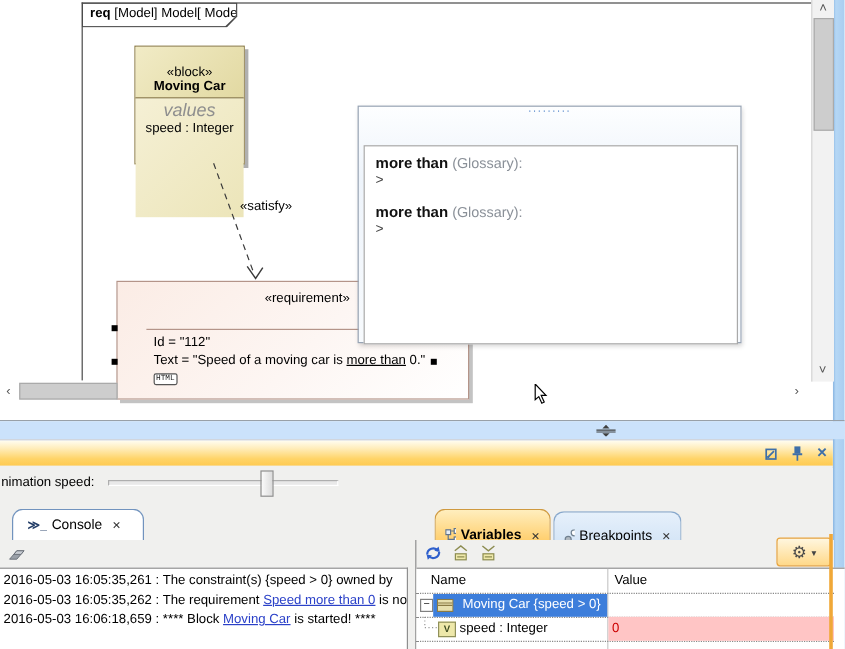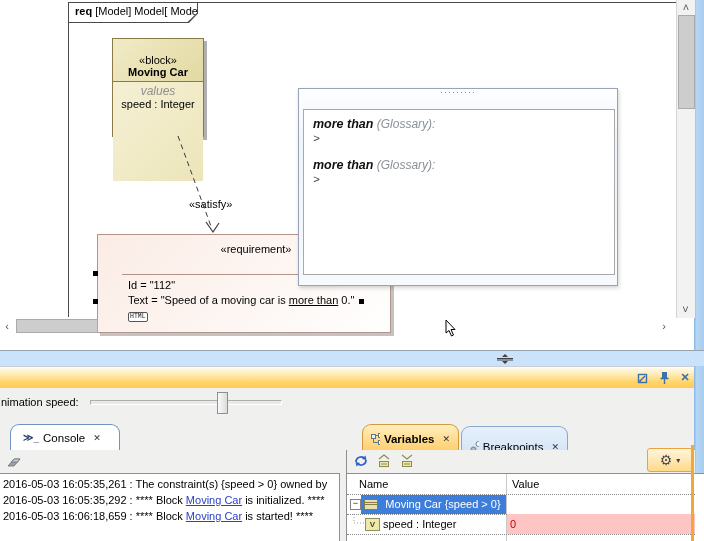--- a/index.html
+++ b/index.html
@@ -13,21 +13,21 @@
   .frame-tab-outer{clip-path:polygon(0 0,100% 0,100% 55%,93% 100%,0 100%);background:#4a4a4a;}
   .frame-tab-inner{position:absolute;left:1px;top:1px;right:1px;bottom:1px;
         clip-path:polygon(0 0,100% 0,100% 52%,92.6% 100%,0 100%);
         background:#fff;padding:2px 6px 0 6px;font-size:11px;white-space:nowrap;}
 
   
   .block-el{border:1px solid #8a7a45;box-shadow:3px 3px 0 rgba(150,150,150,.75);}
   .block-head{background:linear-gradient(135deg,#f1ebc6,#e2d9a2);text-align:center;padding-top:15px;height:27px;}
   .block-vals{border-top:1px solid #8a7a45;background:linear-gradient(135deg,#f5f0d5,#ece5b9);
         text-align:center;padding-top:2px;height:100%;}
-  .vals-label{font-style:italic;color:#8f8f8f;font-size:12px;}
+  .vals-label{font-style:italic;color:#8f8f8f;font-size:15px;}
 
   
   .req-el{border:1px solid #b49489;box-shadow:3px 3px 0 rgba(170,170,170,.7);
         background:linear-gradient(135deg,#fbece5 0%,#fdf6f3 55%,#ffffff 100%);}
   .req-head{height:31px;border-bottom:1px solid #b49489;text-align:center;padding-top:8px;}
   .req-body{padding:3px 6px;line-height:14.5px;}
   .glossary-link{text-decoration:underline;}
   .html-badge{display:inline-block;border:1px solid #555;border-radius:2px;font-size:6.5px;
         font-family:"Liberation Mono",monospace;padding:0 1px;line-height:8px;color:#222;background:#fff;}
   .sel-handle{width:5px;height:5px;background:#000;}
@@ -114,21 +114,21 @@
       <div class="block-vals">
         <div class="vals-label">values</div>
         <div>speed : Integer</div>
       </div>
     </div>
 
     <svg class="abs" style="left:0;top:0;width:694px;height:352px;pointer-events:none;" viewBox="0 0 694 352">
       <line x1="178" y1="136" x2="212" y2="229" stroke="#3a3a3a" stroke-width="1" stroke-dasharray="5,4"></line>
       <polyline points="206,222 213,232 219,223" fill="none" stroke="#3a3a3a" stroke-width="1.2"></polyline>
     </svg>
-    <div class="abs" style="left:189px;top:166px;margin-top:32px;">«satisfy»</div>
+    <div class="abs" style="left:200px;top:166px;">«satisfy»</div>
 
     <div class="abs req-el" style="left:97px;top:234px;width:268px;height:97px;padding-left:24px;">
       <div class="req-head">«requirement»</div>
       <div class="req-body">
         <div class="nowrap">Id = "112"</div>
         <div class="nowrap"><span>Text = "Speed of a moving car is </span><span class="glossary-link">more than</span><span> 0."</span></div>
         <span class="html-badge">HTML</span>
       </div>
     </div>
 
@@ -145,21 +145,21 @@
           <svg width="12" height="11" style="margin-top:1px;">
             <rect x="0.5" y="0.5" width="11" height="9" fill="#fff" stroke="#c06030"></rect>
             <rect x="0.5" y="0.5" width="11" height="3" fill="#d2622a" stroke="#c06030"></rect>
             <line x1="4.5" y1="1" x2="4.5" y2="10" stroke="#c06030"></line>
             <line x1="8.5" y1="1" x2="8.5" y2="10" stroke="#c06030"></line>
             <line x1="0" y1="6.5" x2="12" y2="6.5" stroke="#c06030"></line>
           </svg>
           <span class="desc-btn" style="font-weight:bold;">✕</span>
         </div>
       </div>
-      <div class="abs desc-content" style="left:4px;top:20px;width:292px;height:150px;font-style:italic;">
+      <div class="abs desc-content" style="left:4px;top:32px;width:292px;height:150px;">
         <div>
           <span class="desc-term">more than</span><span class="desc-qual"> (Glossary):</span>
           <div class="desc-body">&gt;</div>
         </div>
         <div>
           <span class="desc-term">more than</span><span class="desc-qual"> (Glossary):</span>
           <div class="desc-body">&gt;</div>
         </div>
       </div>
     </div>
@@ -210,21 +210,21 @@
   <div class="abs" style="left:1px;top:396px;">nimation speed:</div>
   <div class="abs slider-track" style="left:90px;top:400px;width:190px;"></div>
   <div class="abs slider-thumb" style="left:217px;top:392px;width:9px;height:20px;"></div>
 
   <div class="abs tab tab-white" style="left:10px;top:424px;width:110px;height:26px;box-sizing:border-box;">
     <span style="color:#223c66;font-weight:bold;font-size:10px;">≫_</span>
     <span class="tab-label">Console</span>
     <span class="tab-close">✕</span>
   </div>
 
-  <div class="abs tab tab-orange" style="left:362px;top:424px;width:97px;height:28px;box-sizing:border-box;padding-left:8px;">
+  <div class="abs tab tab-orange" style="left:362px;top:424px;width:97px;height:28px;box-sizing:border-box;padding-left:8px;align-items:flex-end;">
     <svg width="12" height="12">
       <rect x="0.5" y="1.5" width="4" height="4" fill="#e8eef6" stroke="#60748c"></rect>
       <rect x="7.5" y="0.5" width="4" height="4" fill="#fff" stroke="#60748c"></rect>
       <rect x="7.5" y="7.5" width="4" height="4" fill="#fff" stroke="#60748c"></rect>
       <path d="M2.5 5.5 v4 h5 M5 2.5 h2.5" fill="none" stroke="#60748c"></path>
     </svg>
     <span class="tab-label" style="font-weight:bold;">Variables</span>
     <span class="tab-close">✕</span>
   </div>
 
@@ -243,21 +243,21 @@
       <path d="M8 4 h6 l-2.5 3 h-6 z" fill="#c8ccd2" stroke="#6a7078" stroke-width="0.8"></path>
     </svg>
 
   </div>
 
   <div class="abs console-box nowrap" style="left:0;top:473px;width:336px;height:66px;">
     <div class="nowrap">
       <span>2016-05-03 16:05:35,261 : The constraint(s) {speed &gt; 0} owned by</span>
     </div>
     <div class="nowrap">
-      <span>2016-05-03 16:05:35,292 : **** Block </span><span class="clink">Moving Car</span><span> is initialized. ****</span>
+      <span>2016-05-03 16:05:35,262 : The requirement </span><span class="clink">Speed more than 0</span><span> is no</span>
     </div>
     <div class="nowrap">
       <span>2016-05-03 16:06:18,659 : **** Block </span><span class="clink">Moving Car</span><span> is started! ****</span>
     </div>
   </div>
 
   <div class="abs vars-panel" style="left:346px;top:450px;width:348px;height:91px;">
 
     <svg class="abs" style="left:7px;top:4px;" width="14" height="14">
       <path d="M2 8 a5 5 0 0 1 9-3" fill="none" stroke="#2e5fcc" stroke-width="1.8"></path>

